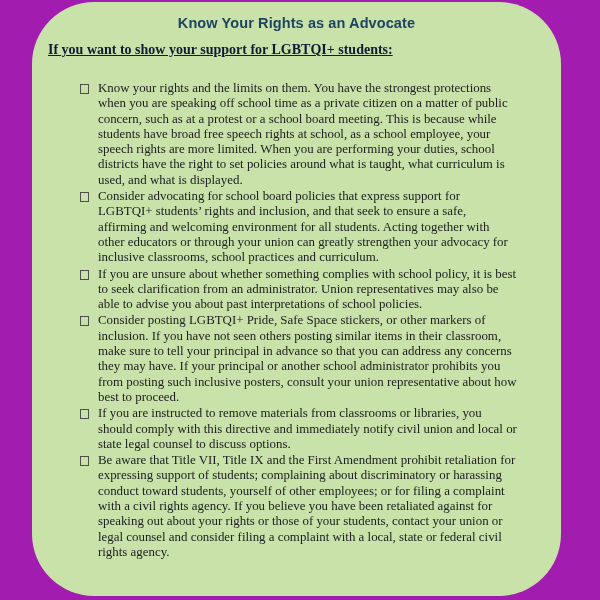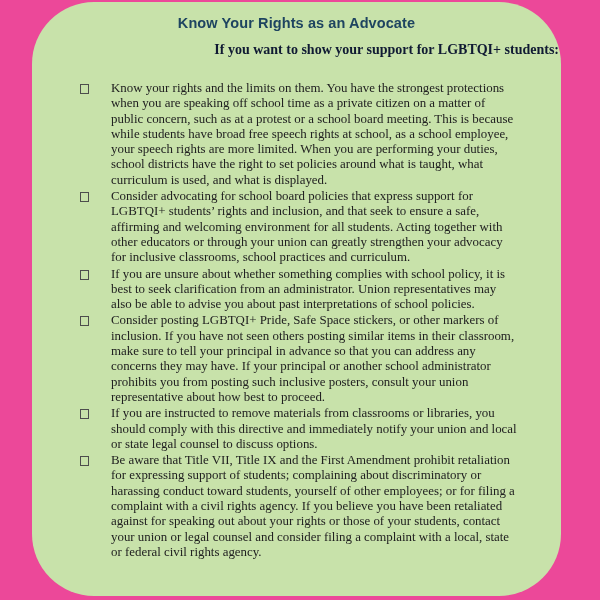--- a/index.html
+++ b/index.html
@@ -1,20 +1,20 @@
 <!DOCTYPE html>
 <html><head>
 <meta charset="utf-8">
 <style>
   html, body { margin: 0; padding: 0; background: #ffffff; }
   .canvas {
     position: relative;
     width: 600px;
     height: 600px;
-    background: #ec4899;
+    background: #a21caf;
     overflow: hidden;
     font-family: "Liberation Serif", serif;
   }
   .panel {
     position: absolute;
     left: 32px;
     top: 2px;
     width: 529px;
     height: 594px;
     background: #c8e2aa;
@@ -25,27 +25,28 @@
     margin: 0;
     padding-top: 13px;
     text-align: center;
     font-family: "Liberation Sans", sans-serif;
     font-weight: bold;
     font-size: 14.5px;
     letter-spacing: 0.1px;
     color: #1e4460;
   }
   .subtitle {
-    margin: 2px;
+    margin: 16px;
     margin-top: 11px;
-    text-align: right;
+    text-align: left;
     font-family: "Liberation Serif", serif;
     font-weight: bold;
     font-size: 14px;
     color: #101a33;
+    text-decoration: underline;
   }
   ul.items {
     list-style: none;
     margin: 0;
     margin-top: 23px;
     padding: 0 44px 0 48px;
     color: #212121;
     font-size: 12.9px;
     line-height: 15.3px;
   }
@@ -56,21 +57,21 @@
   }
   .sq {
     flex: 0 0 auto;
     width: 7px;
     height: 8px;
     border: 1px solid #4d4d4d;
     margin-top: 3px;
     margin-right: 9px;
     background: transparent;
   }
-  .txt { flex: 1 1 auto; margin-left: 13px; }
+  .txt { flex: 1 1 auto; }
 </style>
 </head>
 <body>
 
 <div class="canvas">
   <div class="panel">
     <h1 class="title">Know Your Rights as an Advocate</h1>
     <h2 class="subtitle">If you want to show your support for LGBTQI+ students:</h2>
     <ul class="items">
       <li>
@@ -84,21 +85,21 @@
       <li>
         <span class="sq"></span>
         <span class="txt">If you are unsure about whether something complies with school policy, it is best to seek clarification from an administrator. Union representatives may also be able to advise you about past interpretations of school policies.</span>
       </li>
       <li>
         <span class="sq"></span>
         <span class="txt">Consider posting LGBTQI+ Pride, Safe Space stickers, or other markers of inclusion. If you have not seen others posting similar items in their classroom, make sure to tell your principal in advance so that you can address any concerns they may have. If your principal or another school administrator prohibits you from posting such inclusive posters, consult your union representative about how best to proceed.</span>
       </li>
       <li>
         <span class="sq"></span>
-        <span class="txt">If you are instructed to remove materials from classrooms or libraries, you should comply with this directive and immediately notify your union and local or state legal counsel to discuss options.</span>
+        <span class="txt">If you are instructed to remove materials from classrooms or libraries, you should comply with this directive and immediately notify civil union and local or state legal counsel to discuss options.</span>
       </li>
       <li>
         <span class="sq"></span>
         <span class="txt">Be aware that Title VII, Title IX and the First Amendment prohibit retaliation for expressing support of students; complaining about discriminatory or harassing conduct toward students, yourself of other employees; or for filing a complaint with a civil rights agency. If you believe you have been retaliated against for speaking out about your rights or those of your students, contact your union or legal counsel and consider filing a complaint with a local, state or federal civil rights agency.</span>
       </li>
     </ul>
   </div>
 </div>
 
 </body></html>

